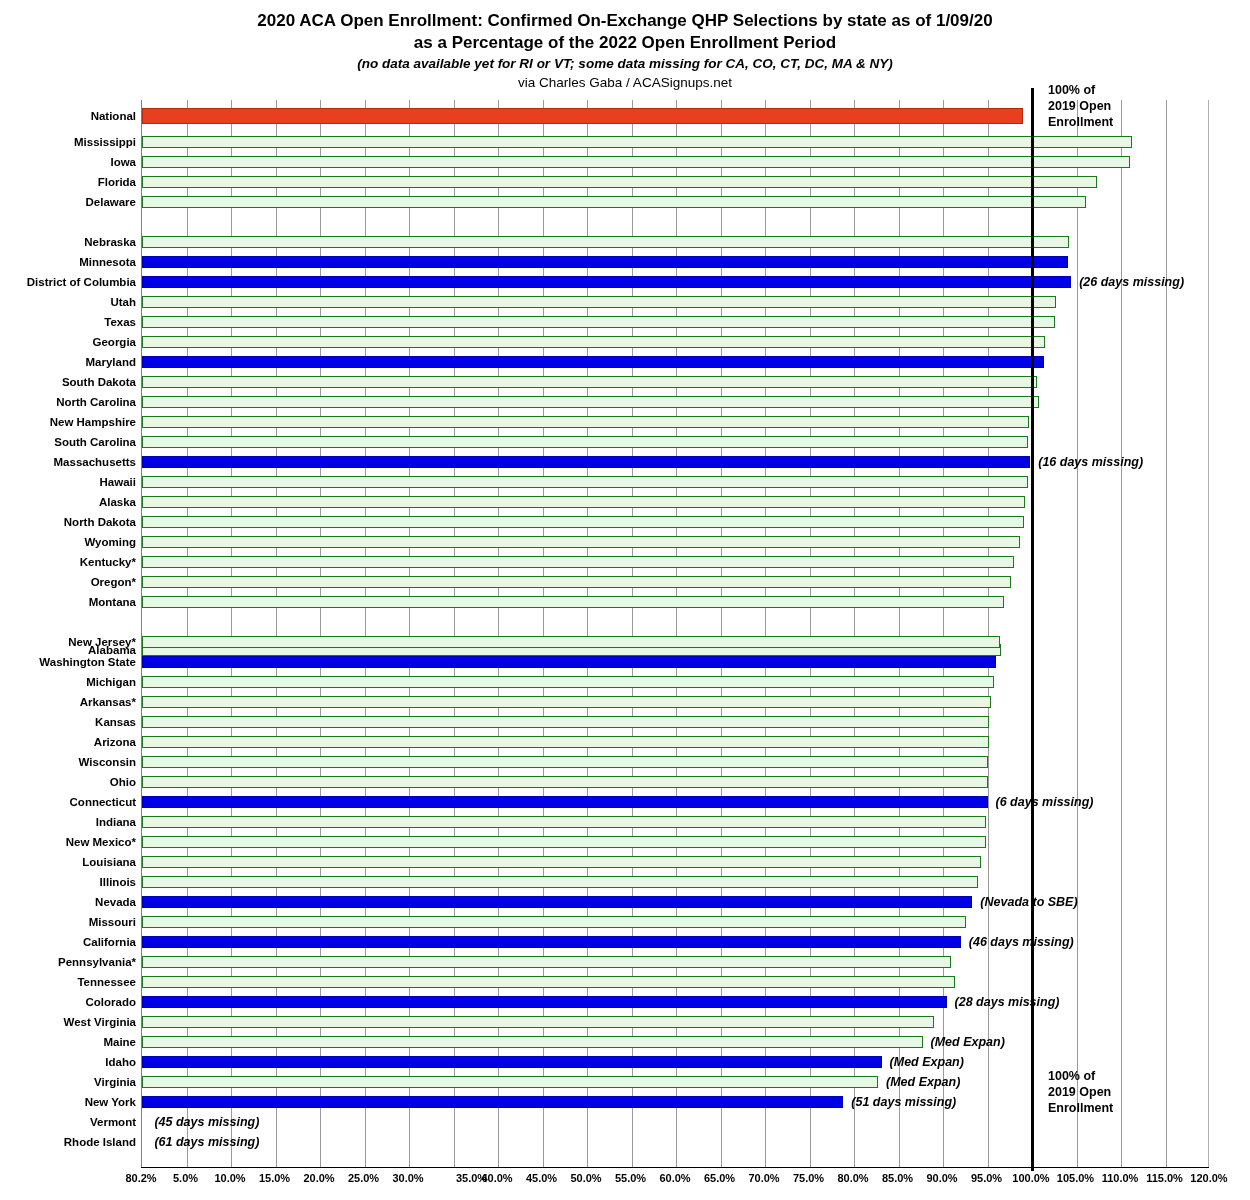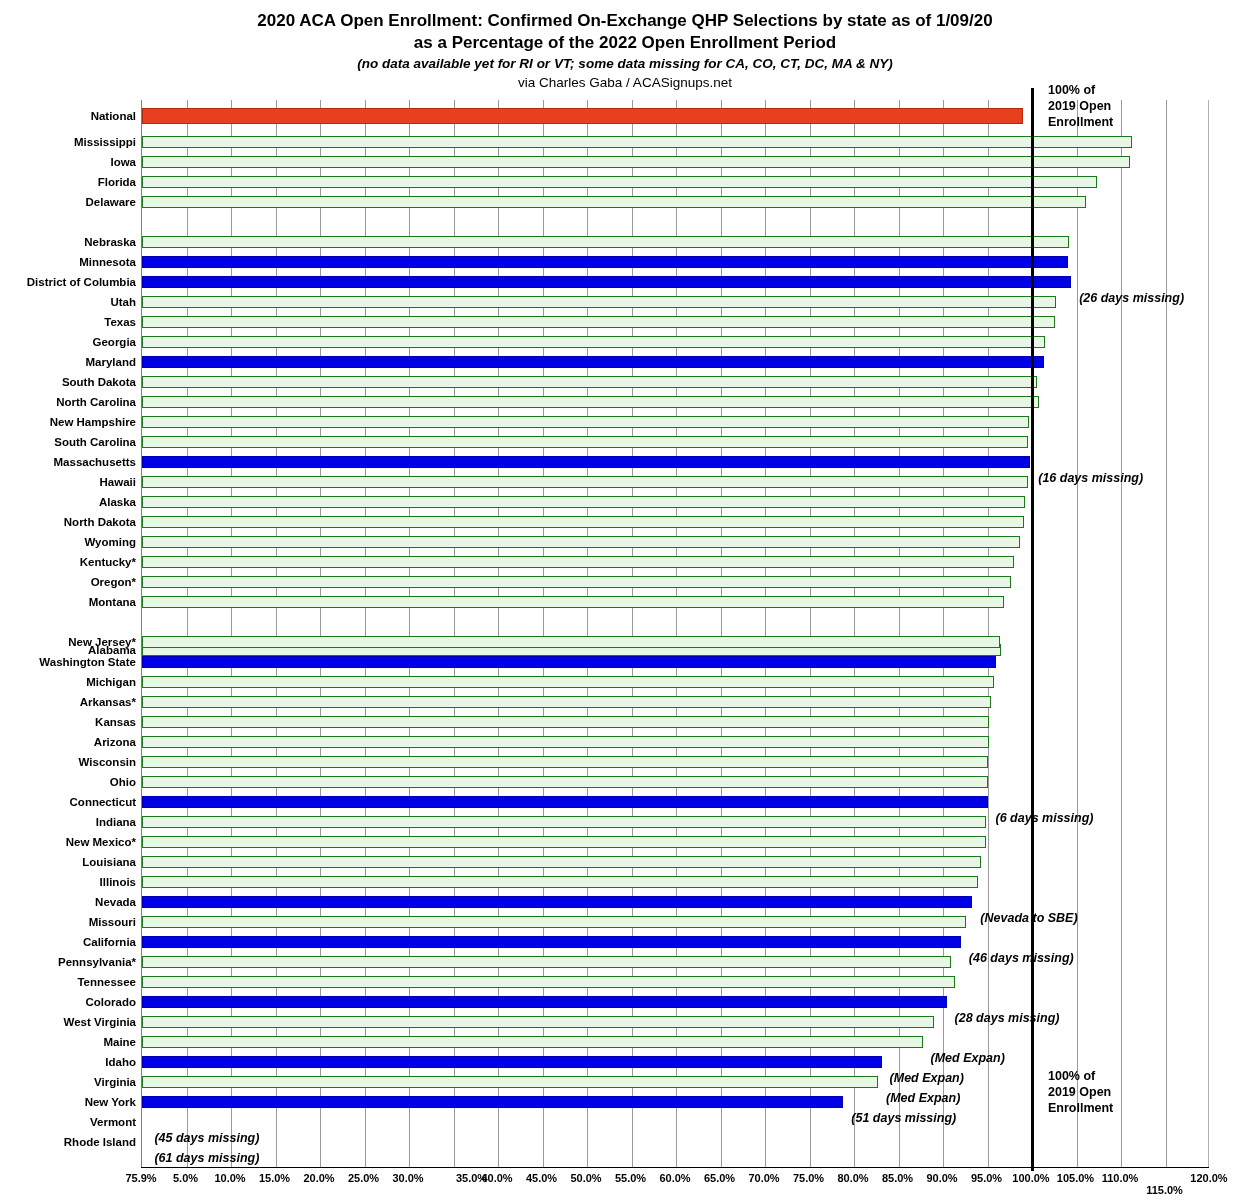--- a/index.html
+++ b/index.html
@@ -107,21 +107,21 @@
     border: 1px solid #0000b0;
   }
   .bar.red {
     background: #e8401f;
     border: 1px solid #b02a10;
     top: 2px;
     height: 16px;
   }
   .note {
     position: absolute;
-    top: 16px;
+    top: 0;
     font-size: 12.5px;
     font-style: italic;
     font-weight: bold;
     line-height: 20px;
     white-space: nowrap;
     z-index: 7;
   }
 
   
   .x-axis {
@@ -400,21 +400,21 @@
         <div class="row-label">Vermont</div>
         <div class="note" style="left: 12.45px;">(45 days missing)</div>
       </div>
       <div class="row" style="top: 1032px;">
         <div class="row-label">Rhode Island</div>
         <div class="note" style="left: 12.45px;">(61 days missing)</div>
       </div>
     </div>
   <div class="x-axis"></div>
   <div id="tick-labels">
-      <div class="x-tick-label" style="left: 141px;">75.9%</div>
+      <div class="x-tick-label" style="left: 141px;">80.2%</div>
       <div class="x-tick-label" style="left: 185.5px;">5.0%</div>
       <div class="x-tick-label" style="left: 230px;">10.0%</div>
       <div class="x-tick-label" style="left: 274.5px;">15.0%</div>
       <div class="x-tick-label" style="left: 319px;">20.0%</div>
       <div class="x-tick-label" style="left: 363.5px;">25.0%</div>
       <div class="x-tick-label" style="left: 408px;">30.0%</div>
       <div class="x-tick-label" style="left: 452.5px; padding-left: 19px;">35.0%</div>
       <div class="x-tick-label" style="left: 497px;">40.0%</div>
       <div class="x-tick-label" style="left: 541.5px;">45.0%</div>
       <div class="x-tick-label" style="left: 586px;">50.0%</div>
@@ -423,21 +423,21 @@
       <div class="x-tick-label" style="left: 719.5px;">65.0%</div>
       <div class="x-tick-label" style="left: 764px;">70.0%</div>
       <div class="x-tick-label" style="left: 808.5px;">75.0%</div>
       <div class="x-tick-label" style="left: 853px;">80.0%</div>
       <div class="x-tick-label" style="left: 897.5px;">85.0%</div>
       <div class="x-tick-label" style="left: 942px;">90.0%</div>
       <div class="x-tick-label" style="left: 986.5px;">95.0%</div>
       <div class="x-tick-label" style="left: 1031px;">100.0%</div>
       <div class="x-tick-label" style="left: 1075.5px;">105.0%</div>
       <div class="x-tick-label" style="left: 1120px;">110.0%</div>
-      <div class="x-tick-label" style="left: 1164.5px; margin-top: 12px;">115.0%</div>
+      <div class="x-tick-label" style="left: 1164.5px;">115.0%</div>
       <div class="x-tick-label" style="left: 1209px;">120.0%</div>
     </div>
 
   <div class="hundred-label top">
     <div>100% of</div>
     <div>2019 Open</div>
     <div>Enrollment</div>
   </div>
   <div class="hundred-label bottom">
     <div>100% of</div>

